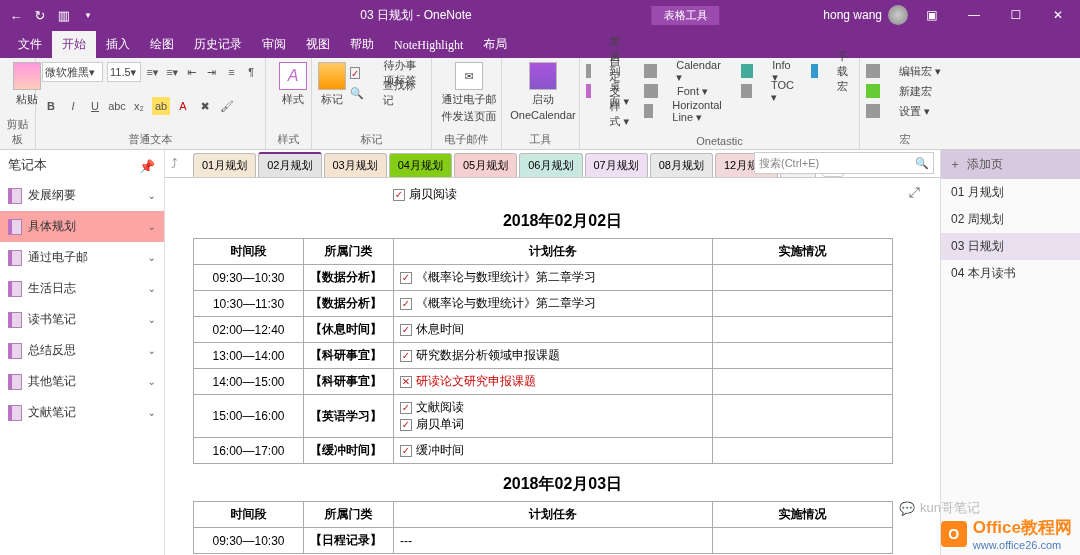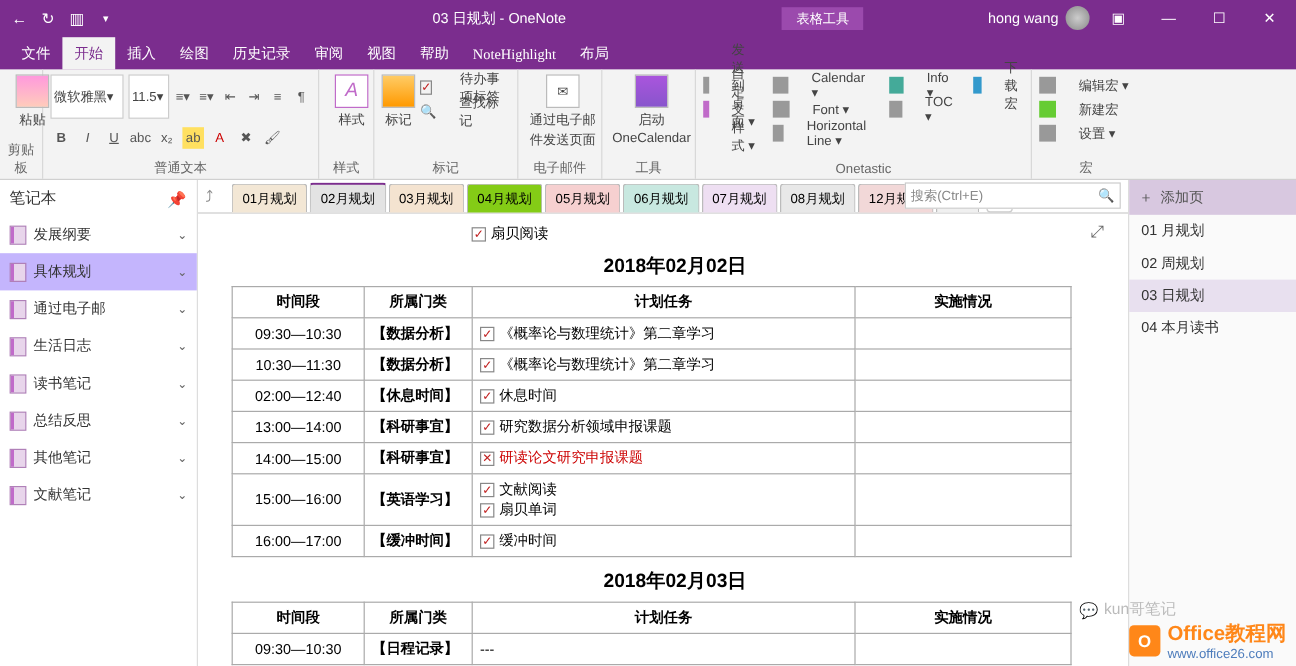--- a/index.html
+++ b/index.html
@@ -21,33 +21,33 @@
 .menubar .mtab.active { background:#f3f3f3; color:#7b2d8e; }
 .menubar .mtab2 { padding:5px 10px; color:#fff; }
 
 
 .ribbon { height:92px; background:#f3f3f3; border-bottom:1px solid #d0d0d0; display:flex; font-size:11px; color:#444; }
 .rgroup { border-right:1px solid #d8d8d8; padding:4px 6px 2px 6px; display:flex; flex-direction:column; justify-content:space-between; }
 .rgroup .glabel { text-align:center; color:#666; font-size:11px; margin-top:2px; }
 .rbig { display:flex; flex-direction:column; align-items:center; justify-content:center; width:42px; gap:2px; font-size:11px; }
 .rbig .ricon { width:28px; height:28px; border:1px solid #bbb; background:#fff; }
 .rrow { display:flex; align-items:center; gap:4px; }
-.sel { border:1px solid #ccc; background:#fff; height:37px; font-size:11px; padding:0 2px; display:flex; align-items:center; }
+.sel { border:1px solid #ccc; background:#fff; height:20px; font-size:11px; padding:0 2px; display:flex; align-items:center; }
 .sbtn { width:18px; height:18px; display:flex; align-items:center; justify-content:center; border:1px solid transparent; color:#555; }
 .ritem { display:flex; align-items:center; gap:19px; height:18px; font-size:11px; }
 .ricon-sm { width:14px; height:14px; background:#999; }
 
 
 .main { display:flex; height:405px; }
 
 
 .nbpanel { width:165px; border-right:1px solid #ddd; background:#fff; }
 .nbhead { display:flex; justify-content:space-between; align-items:flex-end; padding:6px 8px; font-size:13px; color:#333; }
 .nbitem { display:flex; align-items:center; padding:7px 8px; font-size:12px; color:#333; cursor:pointer; gap:6px; }
-.nbitem.active { background:#c4b5fd; }
+.nbitem.active { background:#fca5a5; }
 .nbicon { width:14px; height:16px; background:linear-gradient(to right,#c06bc9 3px,#e8d5eb 3px); border:1px solid #b080b8; }
 .nbitem .chev { margin-left:auto; color:#666; font-size:10px; }
 
 
 .content { flex:1; display:flex; flex-direction:column; position:relative; background:#fff; }
 
 
 .sectabs { height:28px; display:flex; align-items:flex-end; padding-left:28px; gap:0; border-bottom:1px solid #ccc; position:relative; }
 .sectab { padding:4px 8px; font-size:11px; border:1px solid #bbb; border-bottom:none; border-radius:3px 3px 0 0; margin-right:2px; background:#f0f0f0; cursor:pointer; }
 .sectab.c1 { background:#f3e7d5; }

